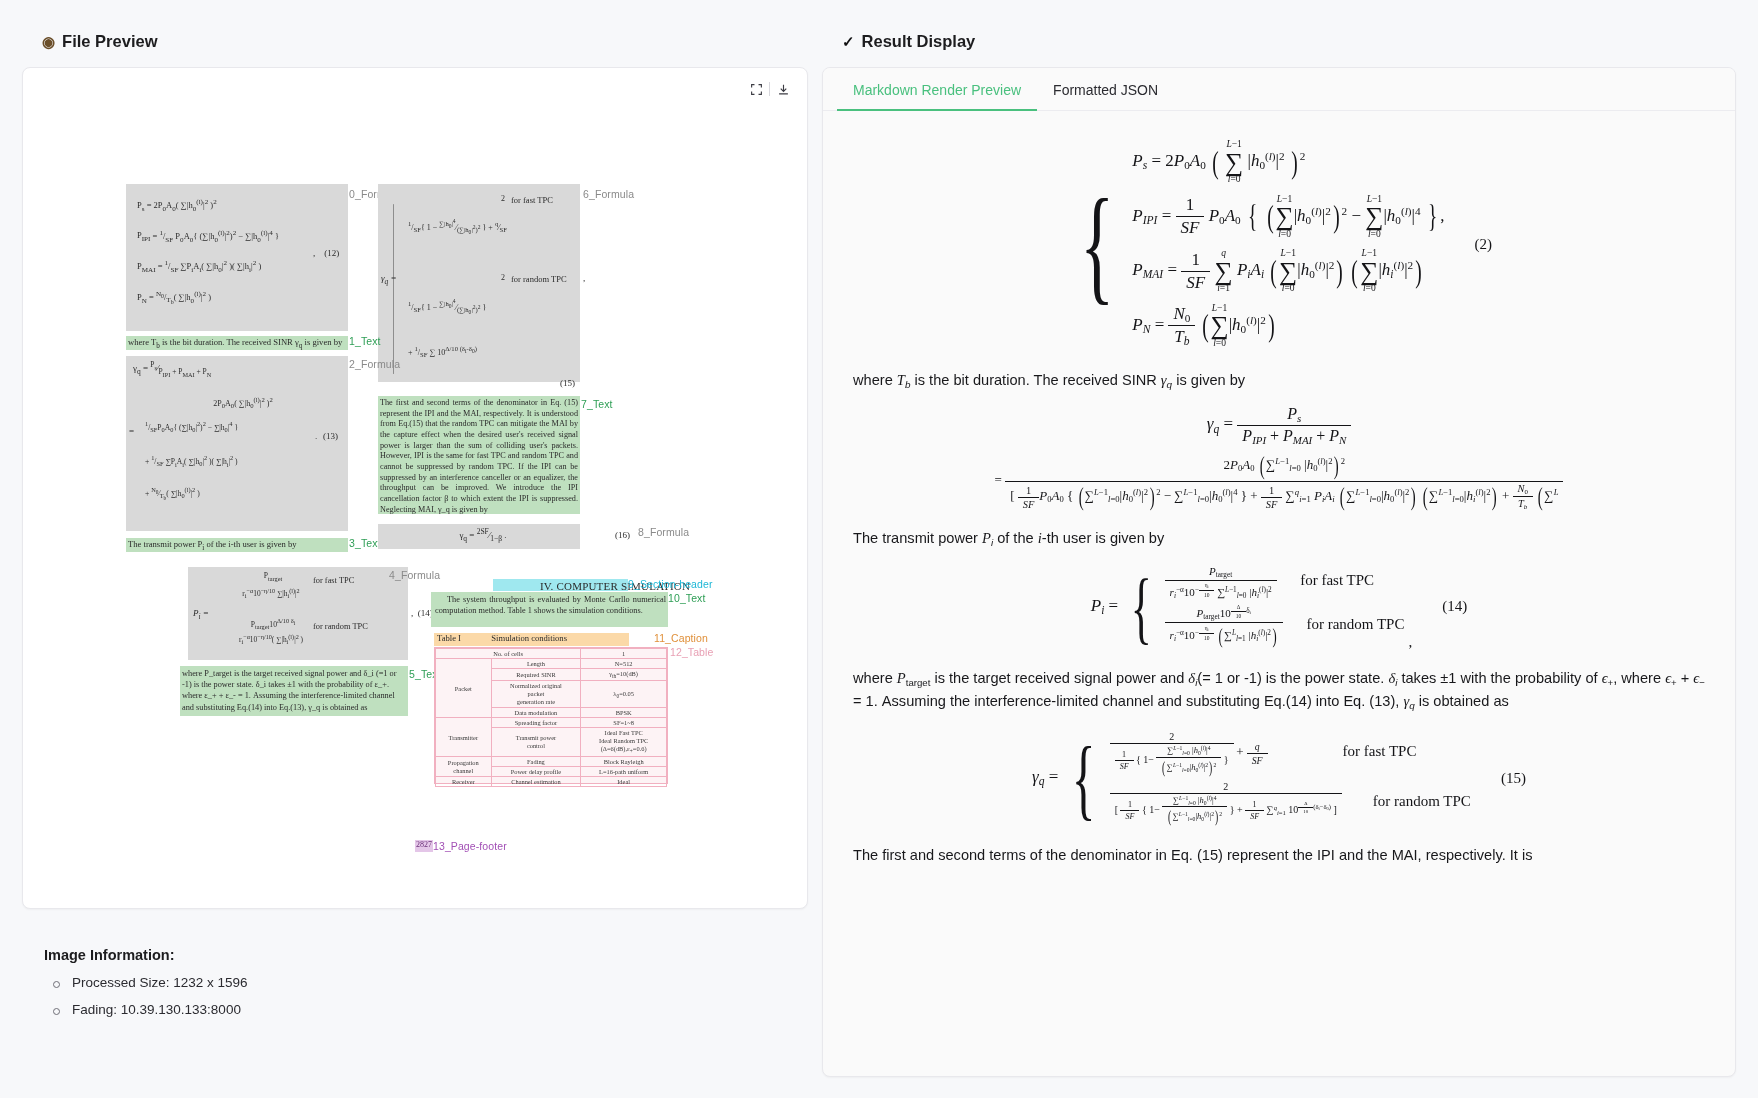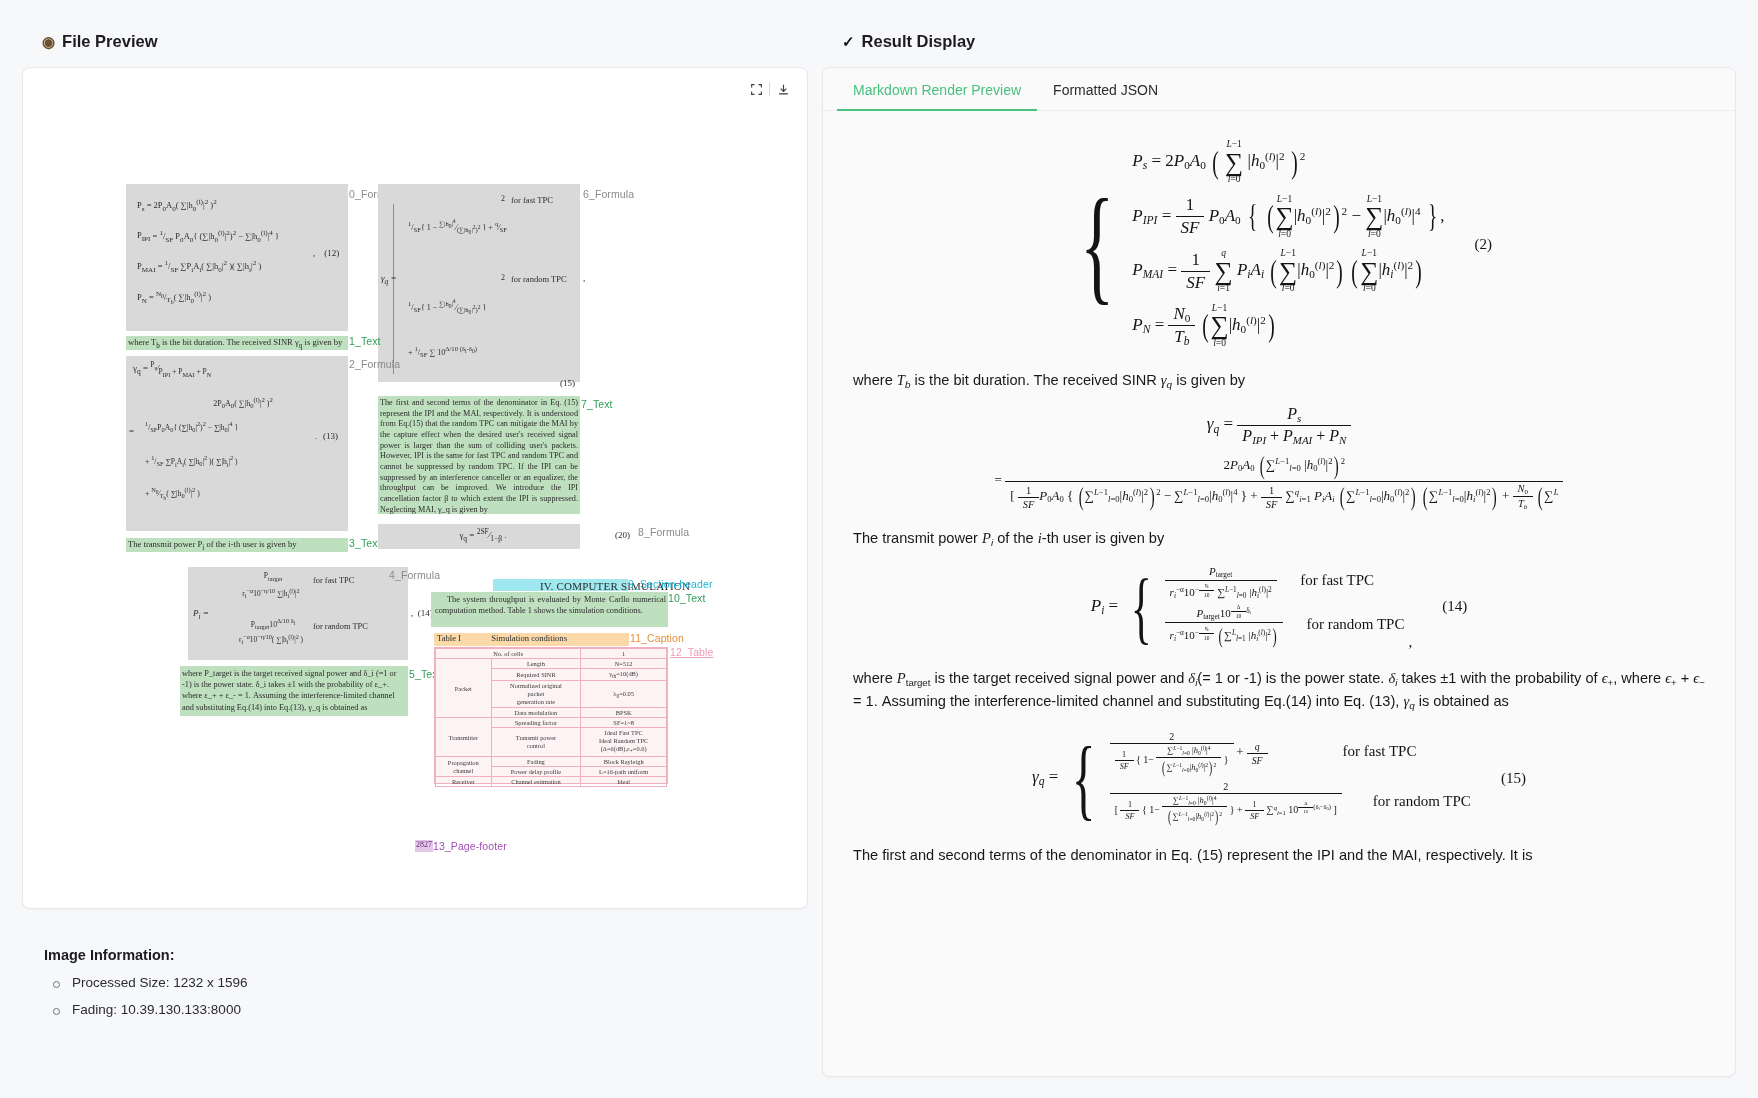--- a/index.html
+++ b/index.html
@@ -72,21 +72,21 @@
     position: absolute;
     font-family: "Liberation Sans", sans-serif;
     font-size: 10.5px;
     white-space: nowrap;
     letter-spacing: .1px;
   }
   .lbl.c-formula { color: #8a8a8a; }
   .lbl.c-text    { color: #2e9e55; }
   .lbl.c-section { color: #1eb7d6; }
   .lbl.c-caption { color: #e0903a; }
-  .lbl.c-table   { color: #e8a0b4; text-decoration: underline; }
+  .lbl.c-table   { color: #e8a0b4; }
   .lbl.c-footer  { color: #a24fb5; }
 
   .mini {
     position: absolute;
     font-family: "Liberation Serif", serif;
     color: #2b2b2b;
     line-height: 1.28;
   }
   .mini.it { font-style: italic; }
   .mini.ctr { text-align: center; }
@@ -263,21 +263,21 @@
         <div class="rg text" style="left:355px; top:328px; width:202px; height:118px;"></div>
         <div class="mini" style="left:357px; top:330px; width:198px; font-size:8.2px; text-align:justify; line-height:1.3;">The first and second terms of the denominator in Eq. (15) represent the IPI and the MAI, respectively. It is understood from Eq.(15) that the random TPC can mitigate the MAI by the capture effect when the desired user's received signal power is larger than the sum of colliding user's packets. However, IPI is the same for fast TPC and random TPC and cannot be suppressed by random TPC. If the IPI can be suppressed by an interference canceller or an equalizer, the throughput can be improved. We introduce the IPI cancellation factor β to which extent the IPI is suppressed. Neglecting MAI, γ_q is given by</div>
         <div class="lbl c-text" style="left:558px; top:330px;">7_Text</div>
 
         <div class="rg text" style="left:103px; top:470px; width:222px; height:14px;"></div>
         <div class="mini" style="left:105px; top:471px; font-size:8.6px;">The transmit power <span class="it">P<sub>i</sub></span> of the <span class="it">i</span>-th user is given by</div>
         <div class="lbl c-text" style="left:326px; top:469px;">3_Text</div>
 
         <div class="rg formula" style="left:355px; top:456px; width:202px; height:25px;"></div>
         <div class="mini ctr" style="left:420px; top:459px; width:80px; font-size:9px;"><span class="it">γ<sub>q</sub></span> = <sup>2<span class="it">SF</span></sup>⁄<sub>1−<span class="it">β</span></sub> .</div>
-        <div class="mini" style="left:592px; top:462px; font-size:9px;">(20)</div>
+        <div class="mini" style="left:592px; top:462px; font-size:9px;">(16)</div>
         <div class="lbl c-formula" style="left:615px; top:458px;">8_Formula</div>
 
         <div class="rg formula" style="left:165px; top:499px; width:220px; height:93px;"></div>
         <div class="mini ctr" style="left:195px; top:503px; width:110px; font-size:7.6px;"><span class="it">P</span><sub>target</sub></div>
         <div class="mini ctr" style="left:178px; top:520px; width:140px; font-size:7.4px;"><span class="it">r<sub>i</sub></span><sup>−α</sup>10<sup>−η/10</sup> ∑|<span class="it">h<sub>i</sub></span><sup>(<span class="it">l</span>)</sup>|<sup>2</sup></div>
         <div class="mini" style="left:290px; top:508px; font-size:8.4px;">for fast TPC</div>
         <div class="mini ctr" style="left:195px; top:549px; width:110px; font-size:7.6px;"><span class="it">P</span><sub>target</sub>10<sup>Δ/10 δ<sub>i</sub></sup></div>
         <div class="mini ctr" style="left:178px; top:566px; width:140px; font-size:7.4px;"><span class="it">r<sub>i</sub></span><sup>−α</sup>10<sup>−η/10</sup>( ∑|<span class="it">h<sub>i</sub></span><sup>(<span class="it">l</span>)</sup>|<sup>2</sup> )</div>
         <div class="mini" style="left:290px; top:554px; font-size:8.4px;">for random TPC</div>
         <div class="mini it" style="left:170px; top:540px; font-size:9px;"><span class="it">P<sub>i</sub></span> =</div>
@@ -295,21 +295,21 @@
         <div class="rg text" style="left:157px; top:598px; width:228px; height:50px;"></div>
         <div class="mini" style="left:159px; top:600px; width:224px; font-size:8.3px; line-height:1.35;">where P_target is the target received signal power and δ_i (=1 or -1) is the power state. δ_i takes ±1 with the probability of ε_+. where ε_+ + ε_- = 1. Assuming the interference-limited channel and substituting Eq.(14) into Eq.(13), γ_q is obtained as</div>
         <div class="lbl c-text" style="left:386px; top:600px;">5_Text</div>
 
         <div class="rg caption" style="left:411px; top:565px; width:195px; height:13px;"></div>
         <div class="mini" style="left:414px; top:565px; font-size:8.6px;">
           <span>Table I</span>
           <span style="display:inline-block; width:26px;"></span>
           <span>Simulation conditions</span>
         </div>
-        <div class="lbl c-caption" style="left:607px; top:564px;">11_Caption</div>
+        <div class="lbl c-caption" style="left:607px; top:564px;padding-left:24px;">11_Caption</div>
 
         <div class="rg tablebx" style="left:411px; top:579px; width:234px; height:137px;">
           <table style="width:100%; border-collapse:collapse; font-family:'Liberation Serif',serif; font-size:6.4px; color:#3a3a3a;">
             <tbody>
                   <tr>
                     <td colspan="2" style="border:1px solid #f1b0c0; text-align:center; padding:1px;">No. of cells</td>
                     <td style="border:1px solid #f1b0c0; text-align:center;">1</td>
                   </tr>
             <tr>
                     <td rowspan="4" style="border:1px solid #f1b0c0; text-align:center;">Packet</td>

